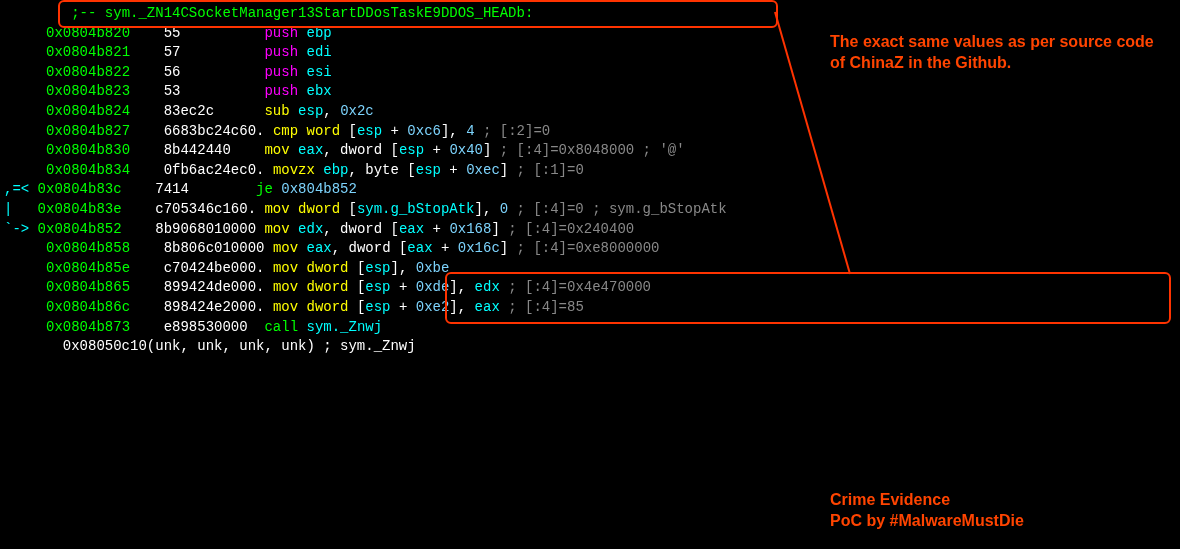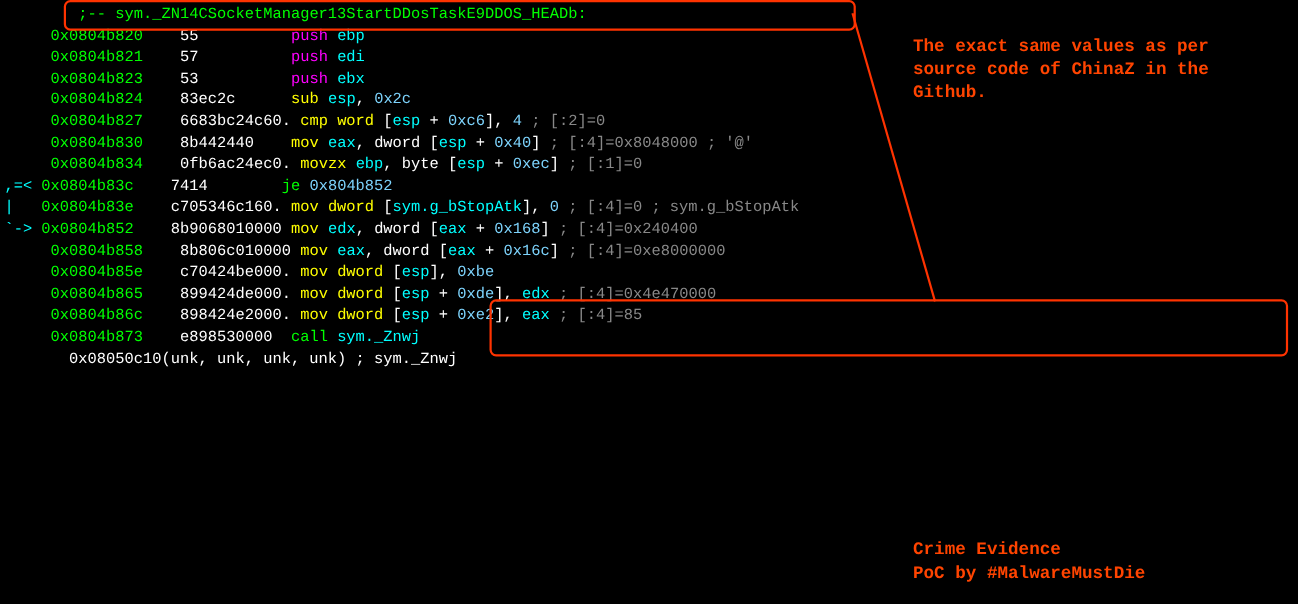--- a/index.html
+++ b/index.html
@@ -33,38 +33,39 @@
   .redbox {
     position: absolute;
     border: 2px solid #ff3300;
     border-radius: 6px;
     pointer-events: none;
   }
   .annot {
     position: absolute;
     color: #ff4400;
     font-weight: bold;
-    font-family: Liberation Mono, monospace;
+    font-family: Liberation Sans, sans-serif;
     font-size: 16px;
     line-height: 1.3;
   }
   svg.overlay {
     position: absolute;
     left: 0;
     top: 0;
     pointer-events: none;
   }
 </style>
 </head>
 <body>
 
 <div id="content">
     <div class="line">        <span class="addr">;-- sym._ZN14CSocketManager13StartDDosTaskE9DDOS_HEADb:</span></div>
     <div class="line">     <span class="addr">0x0804b820</span>    <span class="hex">55         </span> <span class="mnemonic">push</span> <span class="reg">ebp</span></div>
     <div class="line">     <span class="addr">0x0804b821</span>    <span class="hex">57         </span> <span class="mnemonic">push</span> <span class="reg">edi</span></div>
+    <div class="line">     <span class="addr">0x0804b822</span>    <span class="hex">56         </span> <span class="mnemonic">push</span> <span class="reg">esi</span></div>
     <div class="line">     <span class="addr">0x0804b823</span>    <span class="hex">53         </span> <span class="mnemonic">push</span> <span class="reg">ebx</span></div>
     <div class="line">     <span class="addr">0x0804b824</span>    <span class="hex">83ec2c     </span> <span class="mnemonic-y">sub</span> <span class="reg">esp</span><span class="comma">, </span><span class="num">0x2c</span></div>
     <div class="line">     <span class="addr">0x0804b827</span>    <span class="hex">6683bc24c60.</span> <span class="mnemonic-y">cmp word</span> <span class="comma">[</span><span class="reg">esp</span><span class="comma"> + </span><span class="num">0xc6</span><span class="comma">], </span><span class="num">4</span><span class="comment-grey"> ; [:2]=0</span></div>
     <div class="line">     <span class="addr">0x0804b830</span>    <span class="hex">8b442440   </span> <span class="mnemonic-y">mov</span> <span class="reg">eax</span><span class="comma">, dword [</span><span class="reg">esp</span><span class="comma"> + </span><span class="num">0x40</span><span class="comma">]</span><span class="comment-grey"> ; [:4]=0x8048000 ; '@'</span></div>
     <div class="line">     <span class="addr">0x0804b834</span>    <span class="hex">0fb6ac24ec0.</span> <span class="mnemonic-y">movzx</span> <span class="reg">ebp</span><span class="comma">, byte [</span><span class="reg">esp</span><span class="comma"> + </span><span class="num">0xec</span><span class="comma">]</span><span class="comment-grey"> ; [:1]=0</span></div>
     <div class="line"><span class="arrow">,=&lt; </span><span class="addr">0x0804b83c</span>    <span class="hex">7414       </span> <span class="mnemonic-g">je</span> <span class="num">0x804b852</span></div>
     <div class="line"><span class="arrow">|   </span><span class="addr">0x0804b83e</span>    <span class="hex">c705346c160.</span> <span class="mnemonic-y">mov dword</span> <span class="comma">[</span><span class="sym">sym.g_bStopAtk</span><span class="comma">], </span><span class="num">0</span><span class="comment-grey"> ; [:4]=0 ; sym.g_bStopAtk</span></div>
     <div class="line"><span class="arrow">`-&gt; </span><span class="addr">0x0804b852</span>    <span class="hex">8b9068010000</span> <span class="mnemonic-y">mov</span> <span class="reg">edx</span><span class="comma">, dword [</span><span class="reg">eax</span><span class="comma"> + </span><span class="num">0x168</span><span class="comma">]</span><span class="comment-grey"> ; [:4]=0x240400</span></div>
     <div class="line">     <span class="addr">0x0804b858</span>    <span class="hex">8b806c010000</span> <span class="mnemonic-y">mov</span> <span class="reg">eax</span><span class="comma">, dword [</span><span class="reg">eax</span><span class="comma"> + </span><span class="num">0x16c</span><span class="comma">]</span><span class="comment-grey"> ; [:4]=0xe8000000</span></div>
     <div class="line">     <span class="addr">0x0804b85e</span>    <span class="hex">c70424be000.</span> <span class="mnemonic-y">mov dword</span> <span class="comma">[</span><span class="reg">esp</span><span class="comma">], </span><span class="num">0xbe</span></div>

